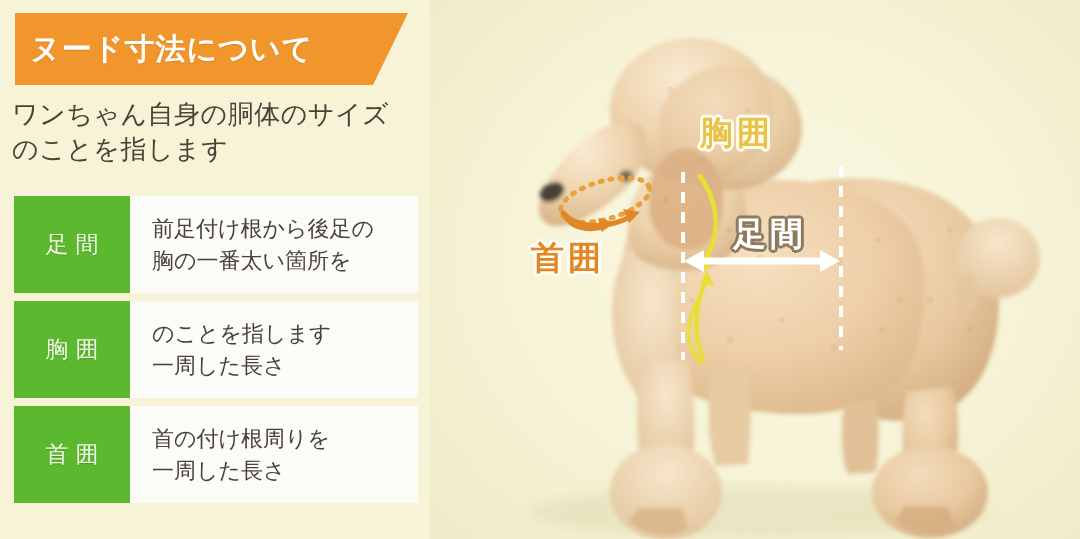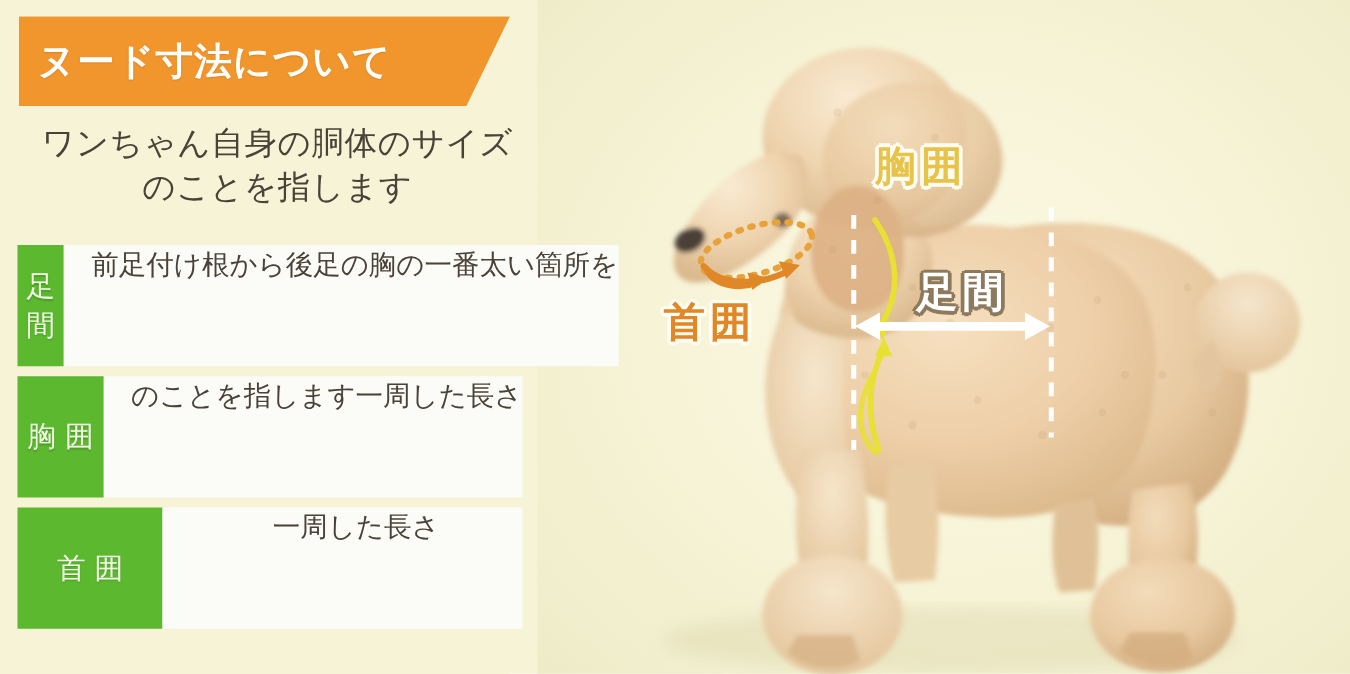--- a/index.html
+++ b/index.html
@@ -34,34 +34,34 @@
     letter-spacing:1px; padding-left:15px;
     text-shadow:0 1px 1px rgba(150,80,10,.25);
   }
 
   
   .lead {
     position:absolute; left:12px; top:97px; width:420px;
     color:#4a4238; font-size:26px; line-height:35px;
     letter-spacing:.5px;
   }
-  .lead div { white-space:nowrap;text-align:center; }
+  .lead div { white-space:nowrap; }
 
   
   .tbl { position:absolute; left:14px; top:196px; width:404px; }
   .row { display:flex; height:97px; margin-bottom:8px; }
   .row-label {
     width:116px; background:#5cb82e; color:#f2fbe8;
     display:flex; align-items:center; justify-content:center;
     font-size:23px; letter-spacing:7px; padding-left:7px; font-weight:normal;
     text-shadow:0 1px 1px rgba(40,90,15,.3);
   }
   .row-desc {
     flex:1; background:#fbfbf7;
-    display:flex; justify-content:center;
+    display:flex; flex-direction:column; justify-content:center;
     padding-left:22px; color:#4a4238; font-size:22px; line-height:32px;
   }
   .row-desc span { white-space:nowrap; }
 
   
   .ovl { position:absolute; font-size:33px; font-weight:bold; letter-spacing:4px; white-space:nowrap; }
   .ovl-chest {
     left:700px; top:111px; color:#e8c34a;
     text-shadow:
       -2px -2px 0 #fffdf2, 2px -2px 0 #fffdf2, -2px 2px 0 #fffdf2, 2px 2px 0 #fffdf2,
@@ -245,18 +245,19 @@
       <div class="row-label">胸囲</div>
       <div class="row-desc">
         <span>のことを指します</span>
         <span>一周した長さ</span>
       </div>
     </div>
 
     <div class="row">
       <div class="row-label">首囲</div>
       <div class="row-desc">
+        <span>首の付け根周りを</span>
         <span>一周した長さ</span>
       </div>
     </div>
 
   </div>
 </div>
 
 </body></html>

